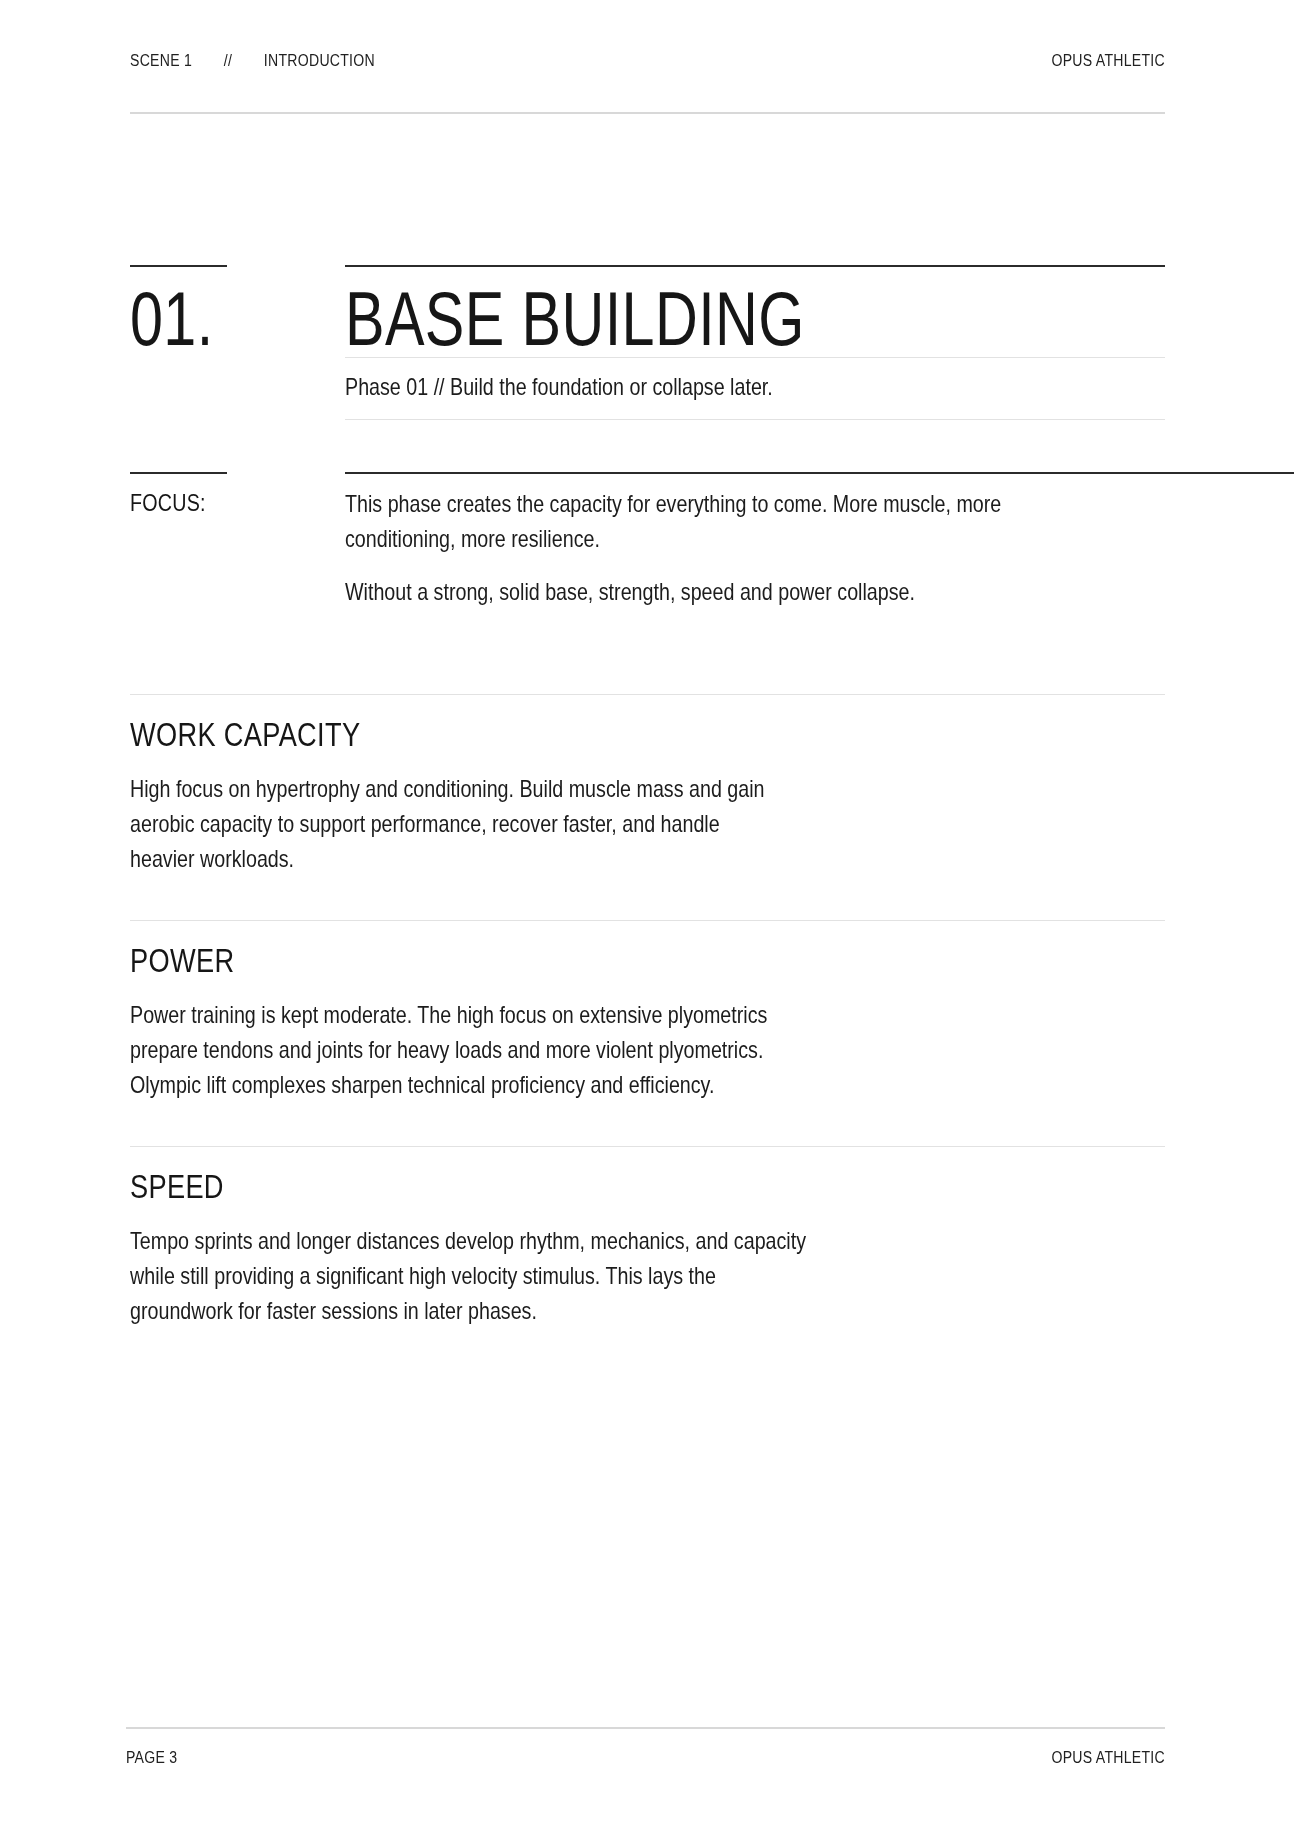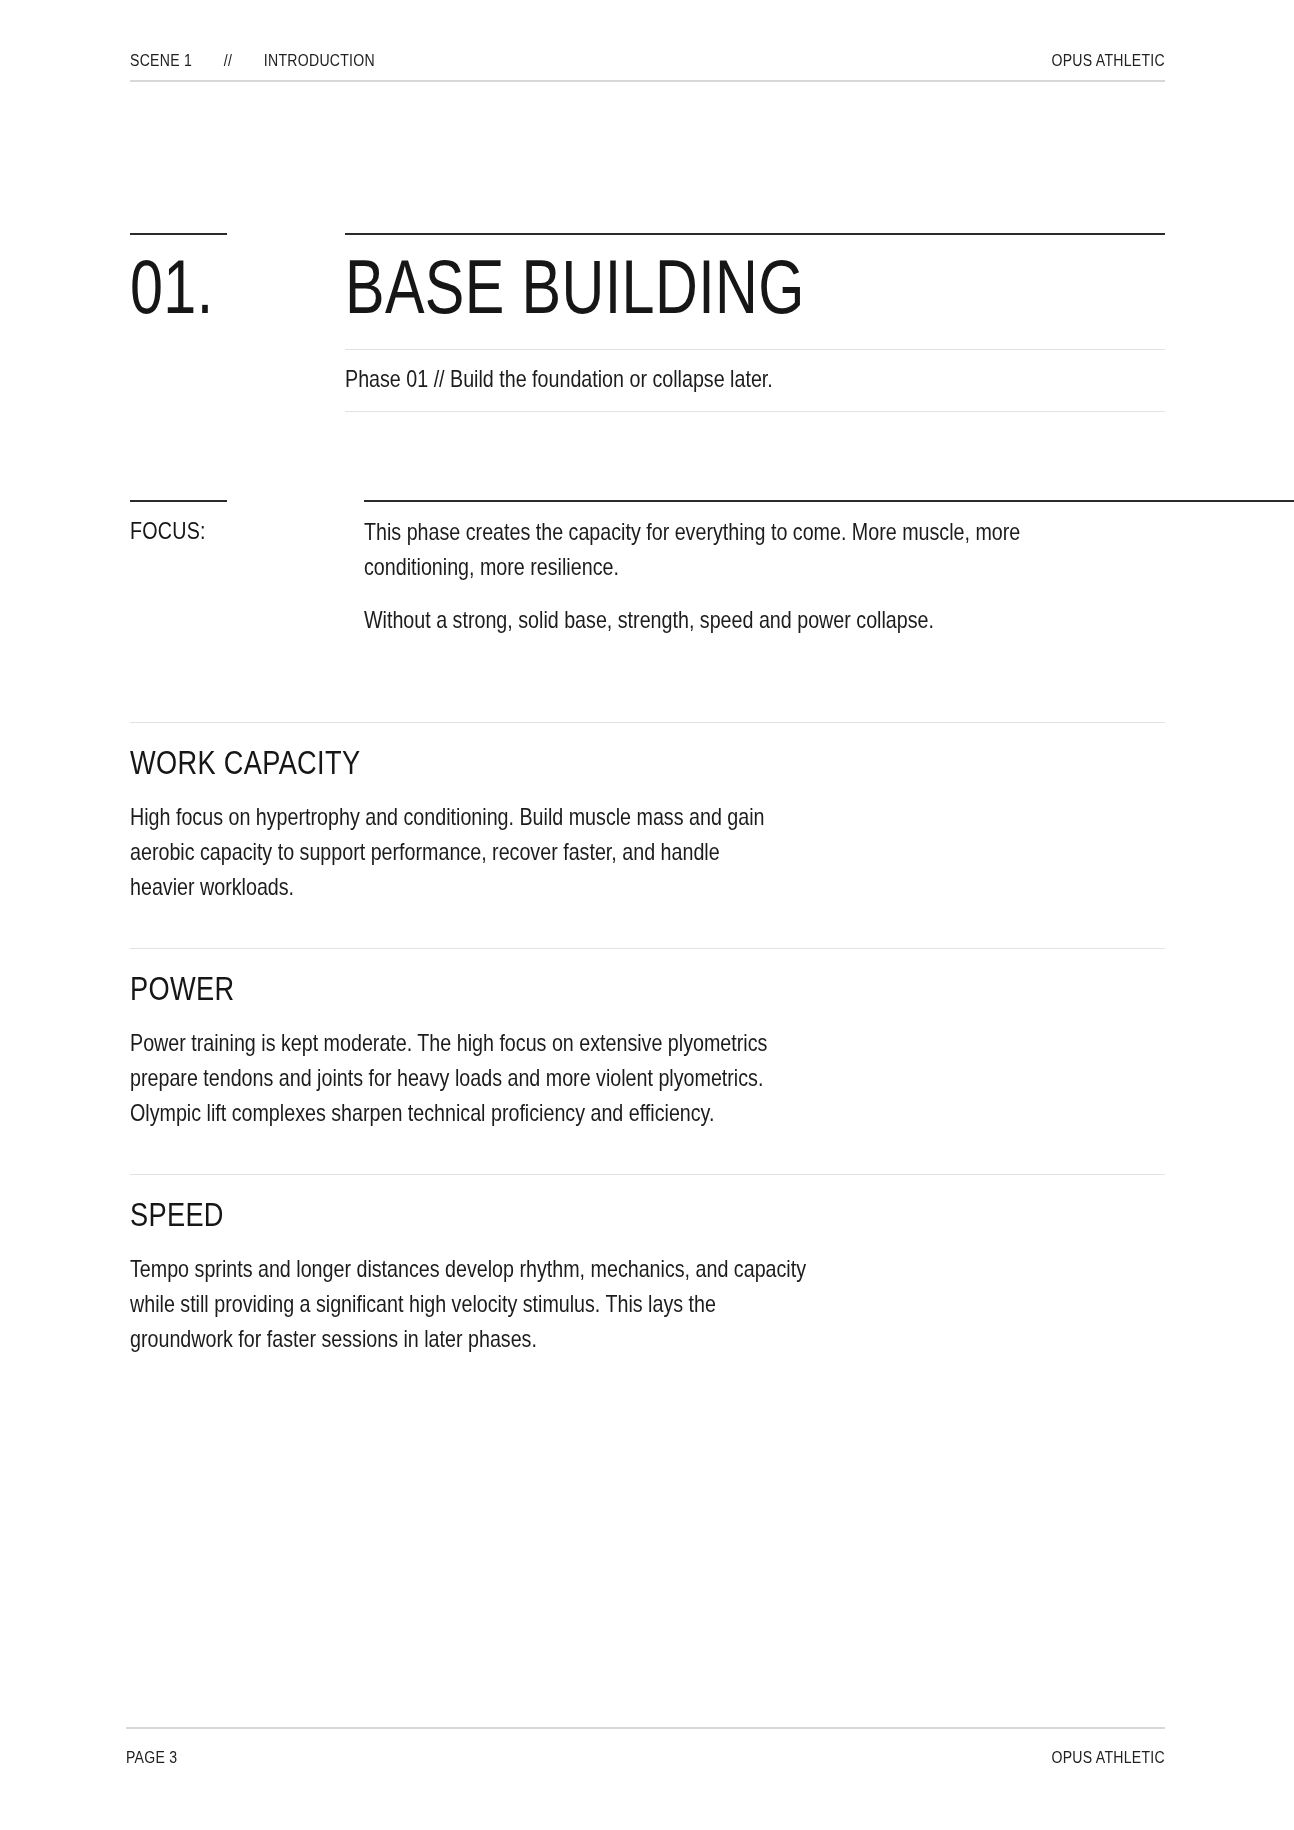--- a/index.html
+++ b/index.html
@@ -21,21 +21,21 @@
     inset: 0;
     padding: 0 129px 0 130px;
     box-sizing: border-box;
   }
 
   
   .topbar {
     display: flex;
     justify-content: space-between;
     align-items: flex-end;
-    padding: 52px 0 10px;
+    padding: 52px 0 42px;
     border-bottom: 2px solid #d8d8d8;
     font-size: 16px;
     letter-spacing: 0.3px;
     color: #212121;
   }
   .topbar-left {
     display: flex;
     gap: 36px;
     transform: scaleX(0.88);
     transform-origin: left center;
@@ -77,34 +77,34 @@
     line-height: 1;
     font-weight: 400;
     margin: 14px 0 0;
     letter-spacing: 0.5px;
     transform: scaleX(0.78);
     transform-origin: left top;
     white-space: nowrap;
     color: #161616;
   }
   .subtitle-wrap {
-    margin-top: 24px;
+    margin-top: 0;
     border-top: 1px solid #e2e2e2;
     border-bottom: 1px solid #e2e2e2;
     padding: 12px 0 16px;
   }
   .subtitle {
     font-size: 24px;
     line-height: 33px;
     margin: 0;
     color: #1c1c1c;
   }
 
   
-  .focus-grid { margin-top: 88px; gap: 19px; }
+  .focus-grid { margin-top: 52px; }
   .focus-label {
     font-size: 24px;
     line-height: 30px;
     margin-top: 14px;
     letter-spacing: 0.3px;
     color: #161616;
   }
   .focus-main p.body { margin-top: 12px; }
   .focus-main p.body + p.body { margin-top: 18px; }
 

